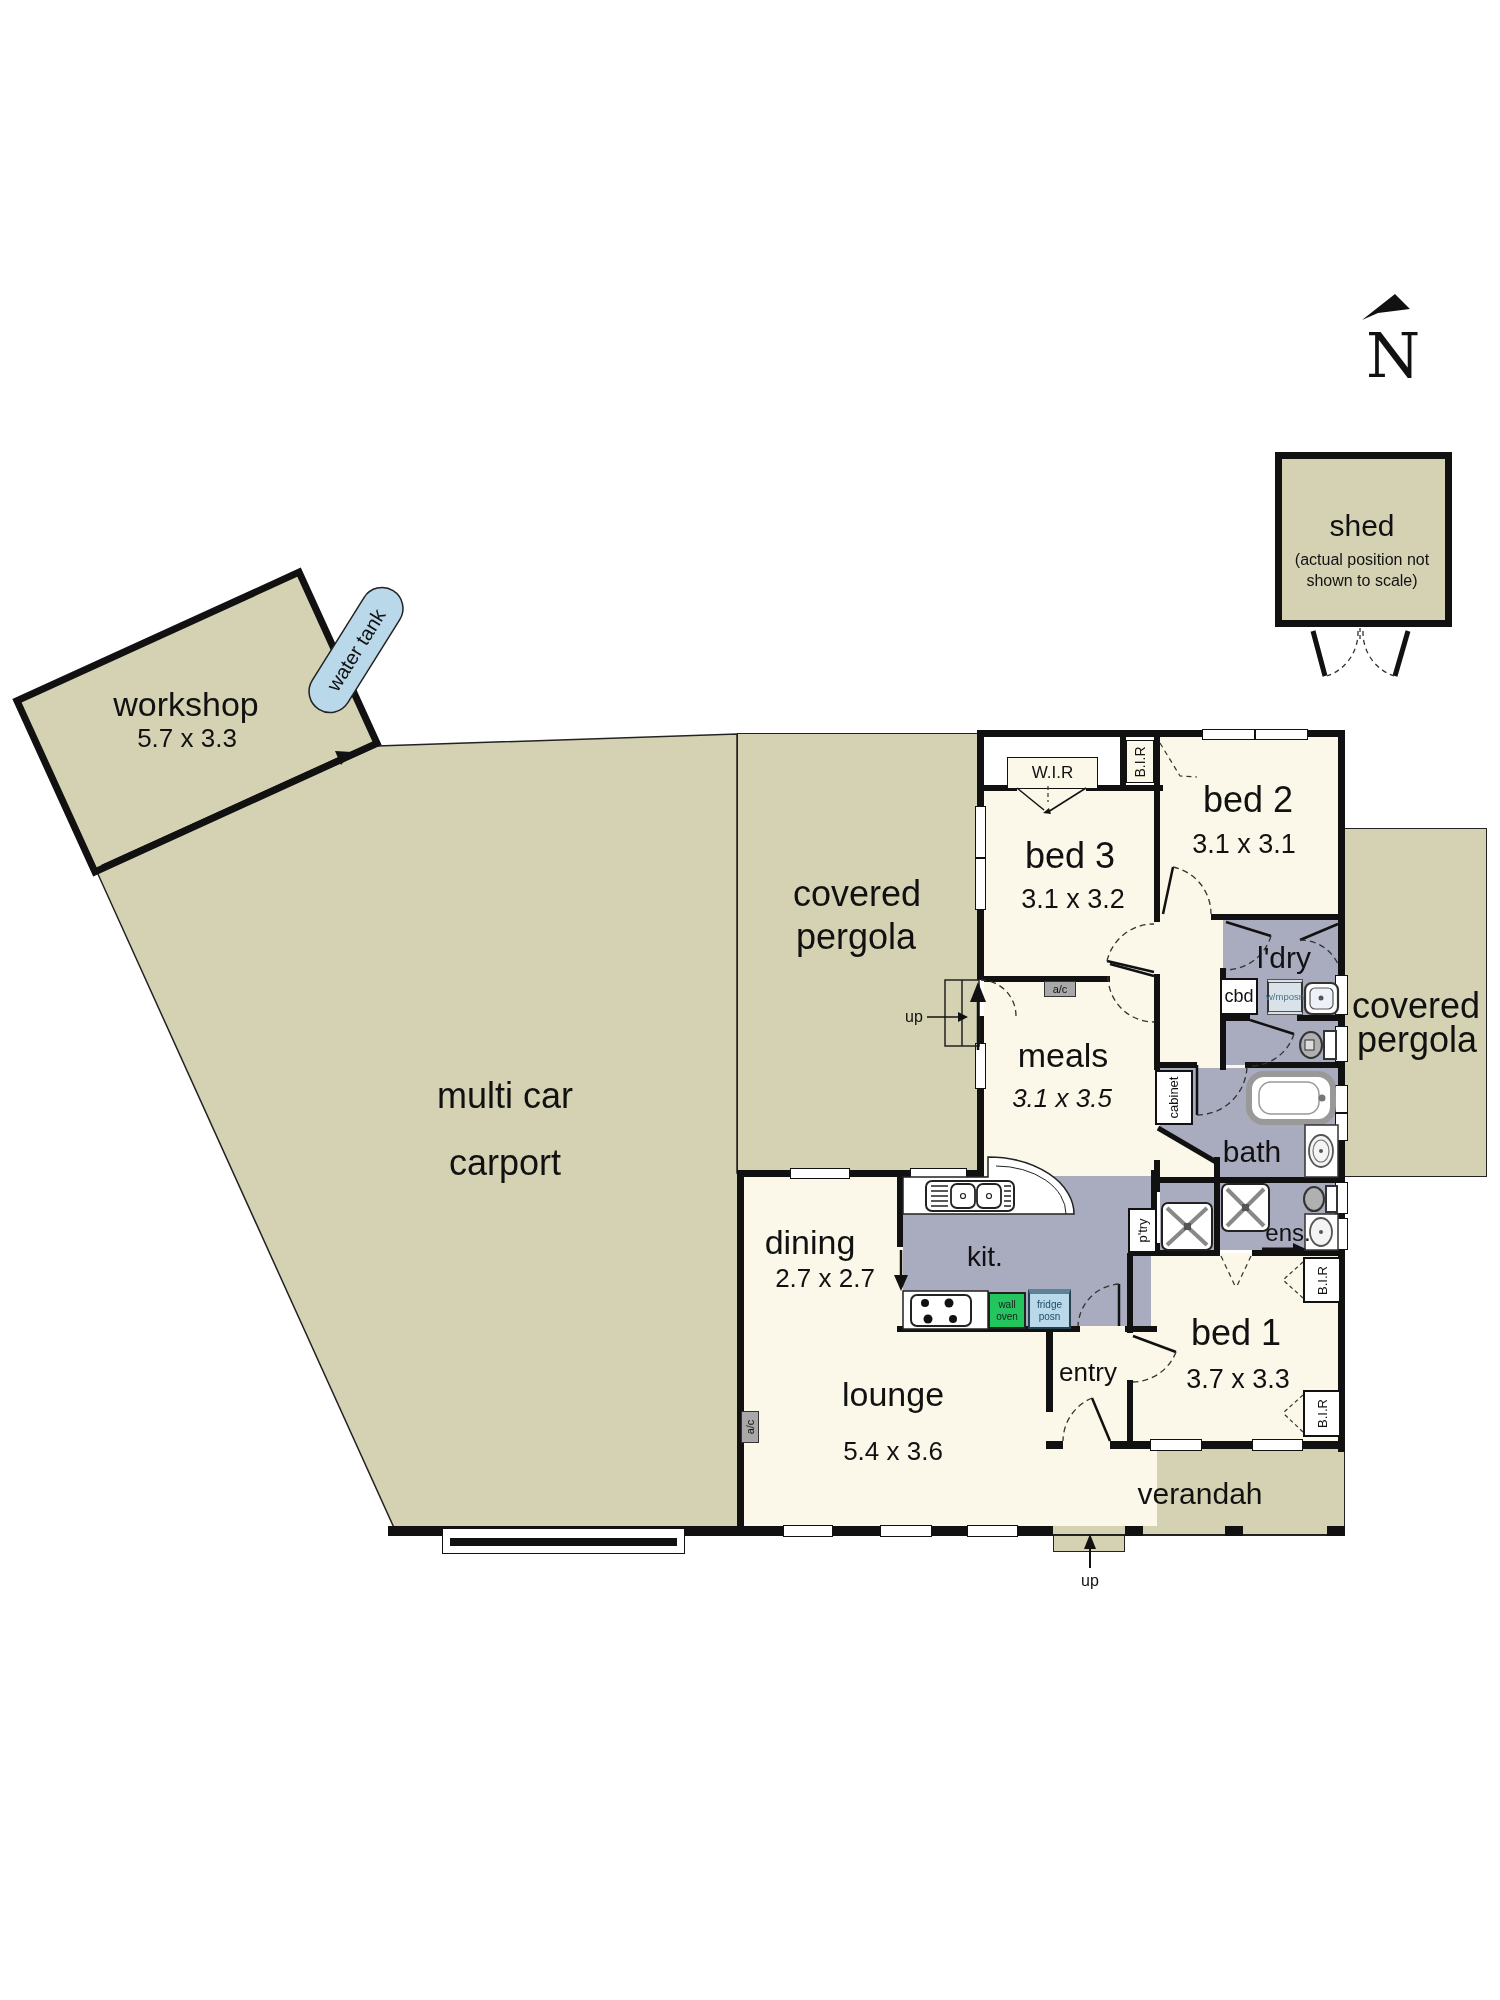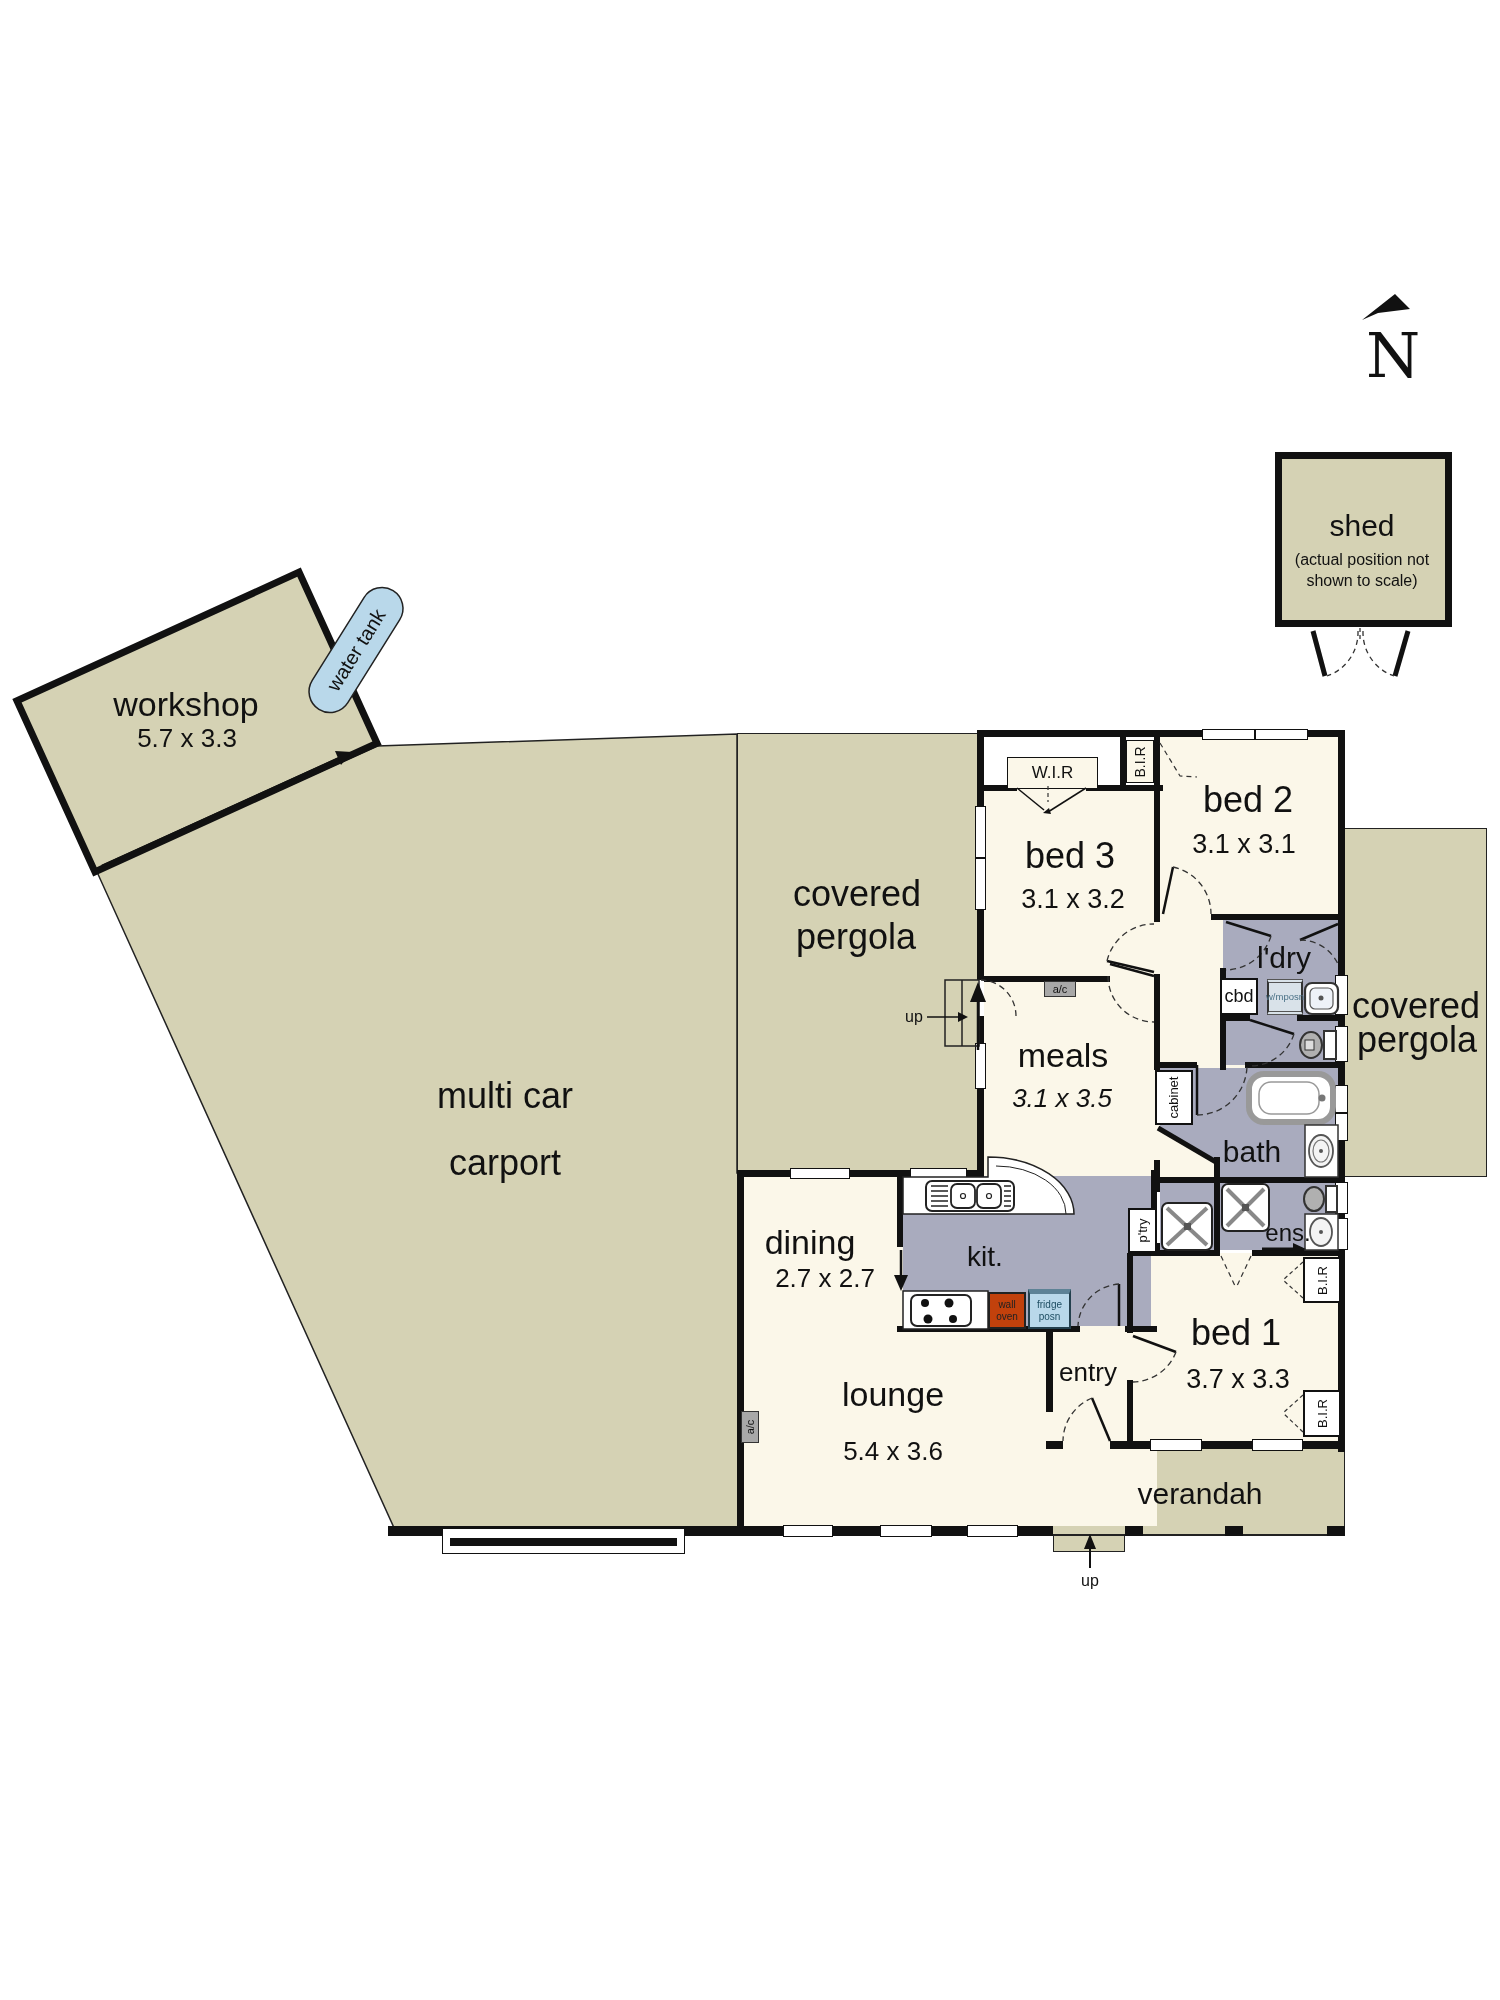--- a/index.html
+++ b/index.html
@@ -146,21 +146,21 @@
   <div class="wbox" style="left:1303px;top:1390px;width:38px;height:47px;z-index:5;">
     <span style="font-size:13px;transform:rotate(-90deg);">B.I.R</span>
     </div>
 
   <div class="abs" style="left:1044px;top:981px;width:32px;height:16px;background:#a8a8a8;border:1px solid #333;box-sizing:border-box;display:flex;align-items:center;justify-content:center;z-index:5;">
     <span style="font-size:11px;">a/c</span>
     </div>
   <div class="abs" style="left:741px;top:1411px;width:18px;height:32px;background:#a8a8a8;border:1px solid #333;box-sizing:border-box;display:flex;align-items:center;justify-content:center;z-index:5;">
     <span style="font-size:11px;transform:rotate(-90deg);">a/c</span>
     </div>
-  <div class="abs" style="left:988px;top:1292px;width:38px;height:37px;background:#c2410c;border:2px solid #222;box-sizing:border-box;display:flex;flex-direction:column;align-items:center;justify-content:center;line-height:1.15;z-index:6;">
+  <div class="abs" style="left:988px;top:1292px;width:38px;height:37px;background:#22c55e;border:2px solid #222;box-sizing:border-box;display:flex;flex-direction:column;align-items:center;justify-content:center;line-height:1.15;z-index:6;">
     <span style="font-size:10px;color:#222;">wall</span>
     <span style="font-size:10px;color:#222;">oven</span>
     </div>
   <div class="abs" style="left:1028px;top:1289px;width:43px;height:40px;background:#b9d8ea;border:2px solid #24404e;border-top:5px solid #5d8296;box-sizing:border-box;display:flex;flex-direction:column;align-items:center;justify-content:center;line-height:1.15;z-index:6;">
     <span style="font-size:10px;color:#1f4e63;">fridge</span>
     <span style="font-size:10px;color:#1f4e63;">posn</span>
     </div>
   <div class="abs" style="left:1267px;top:979px;width:36px;height:36px;background:#d9e2e9;border:2px solid #333;border-top:4px double #555;border-bottom:4px double #555;box-sizing:border-box;display:flex;align-items:center;justify-content:center;line-height:1.1;z-index:5;">
     <span style="font-size:9.5px;color:#4a7186;">w/m</span>
     <span style="font-size:9.5px;color:#4a7186;">posn</span>

